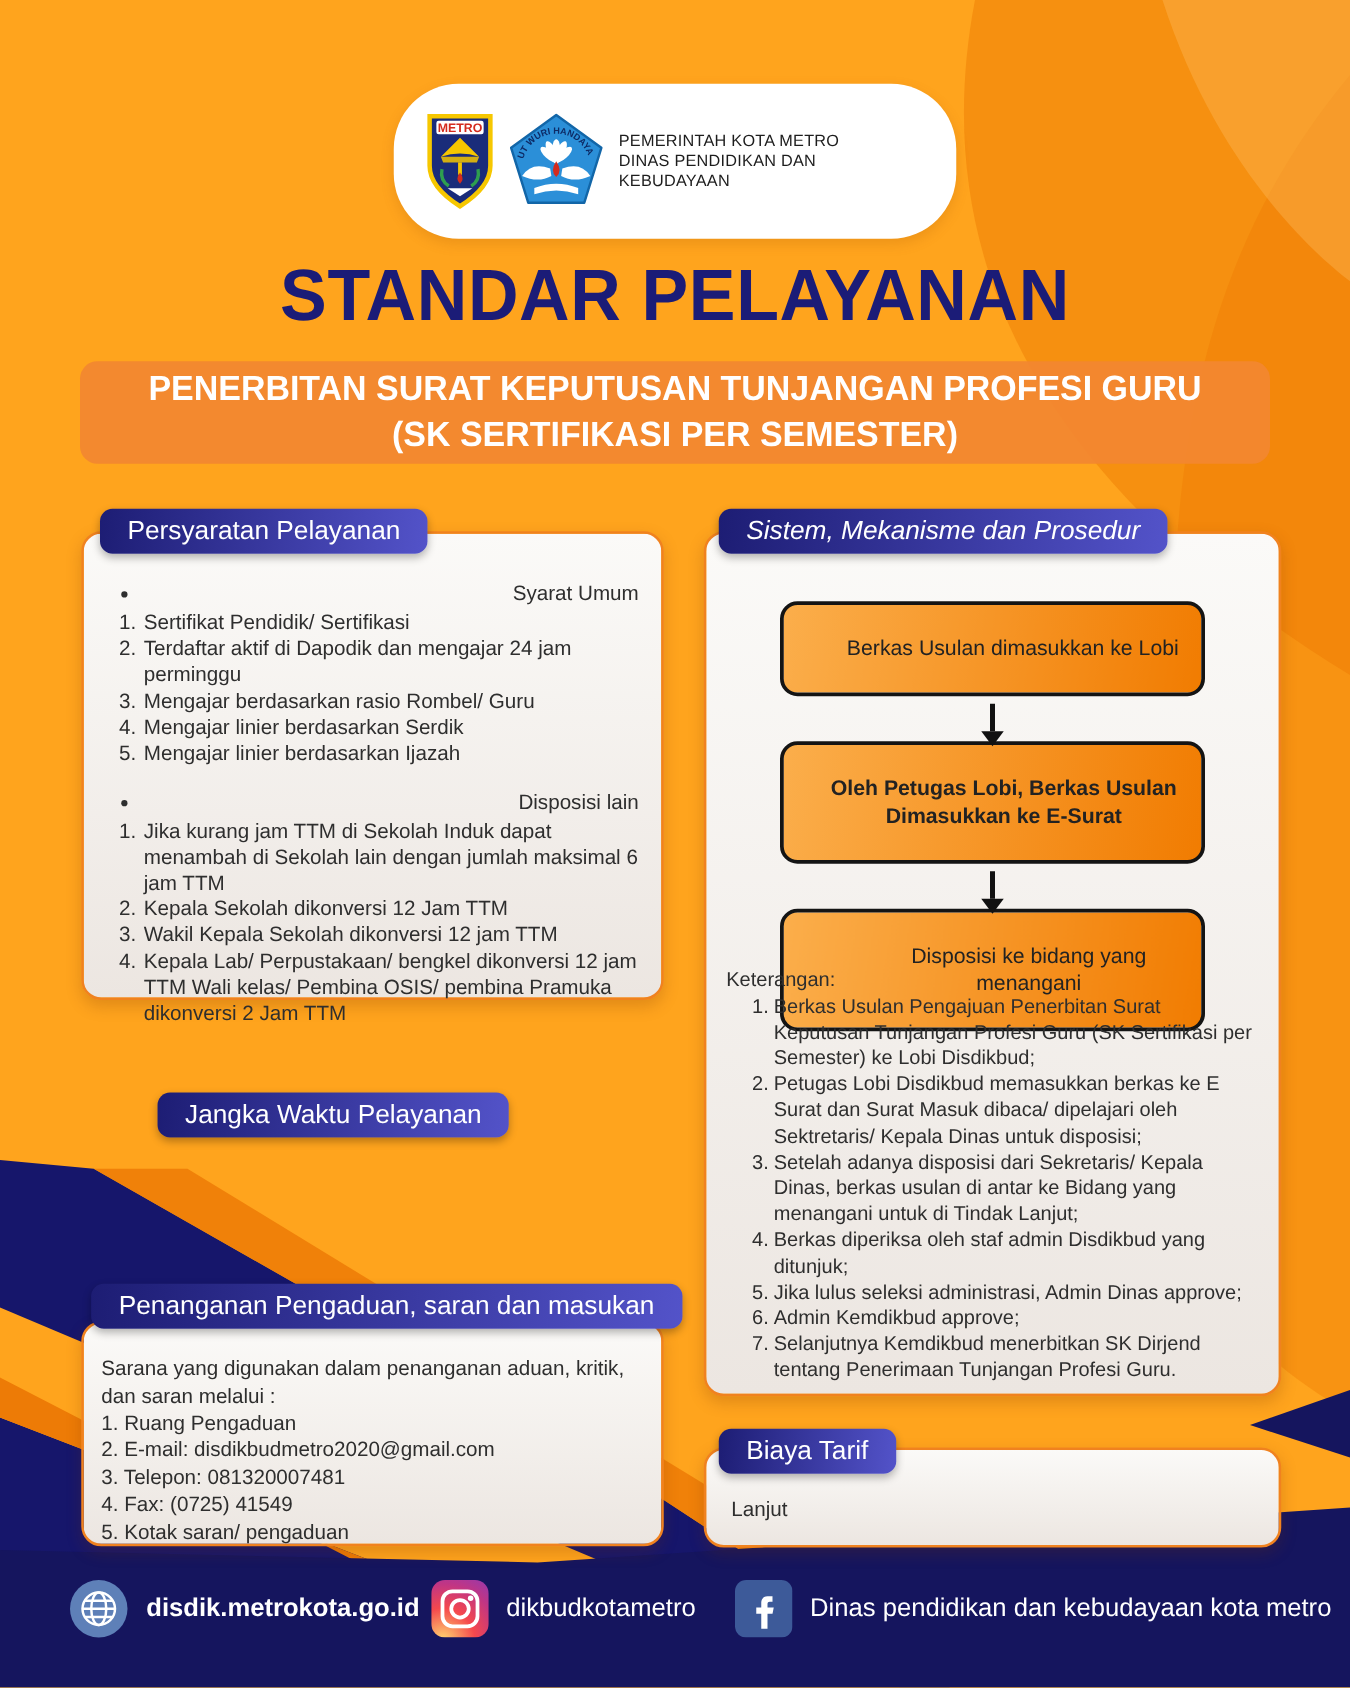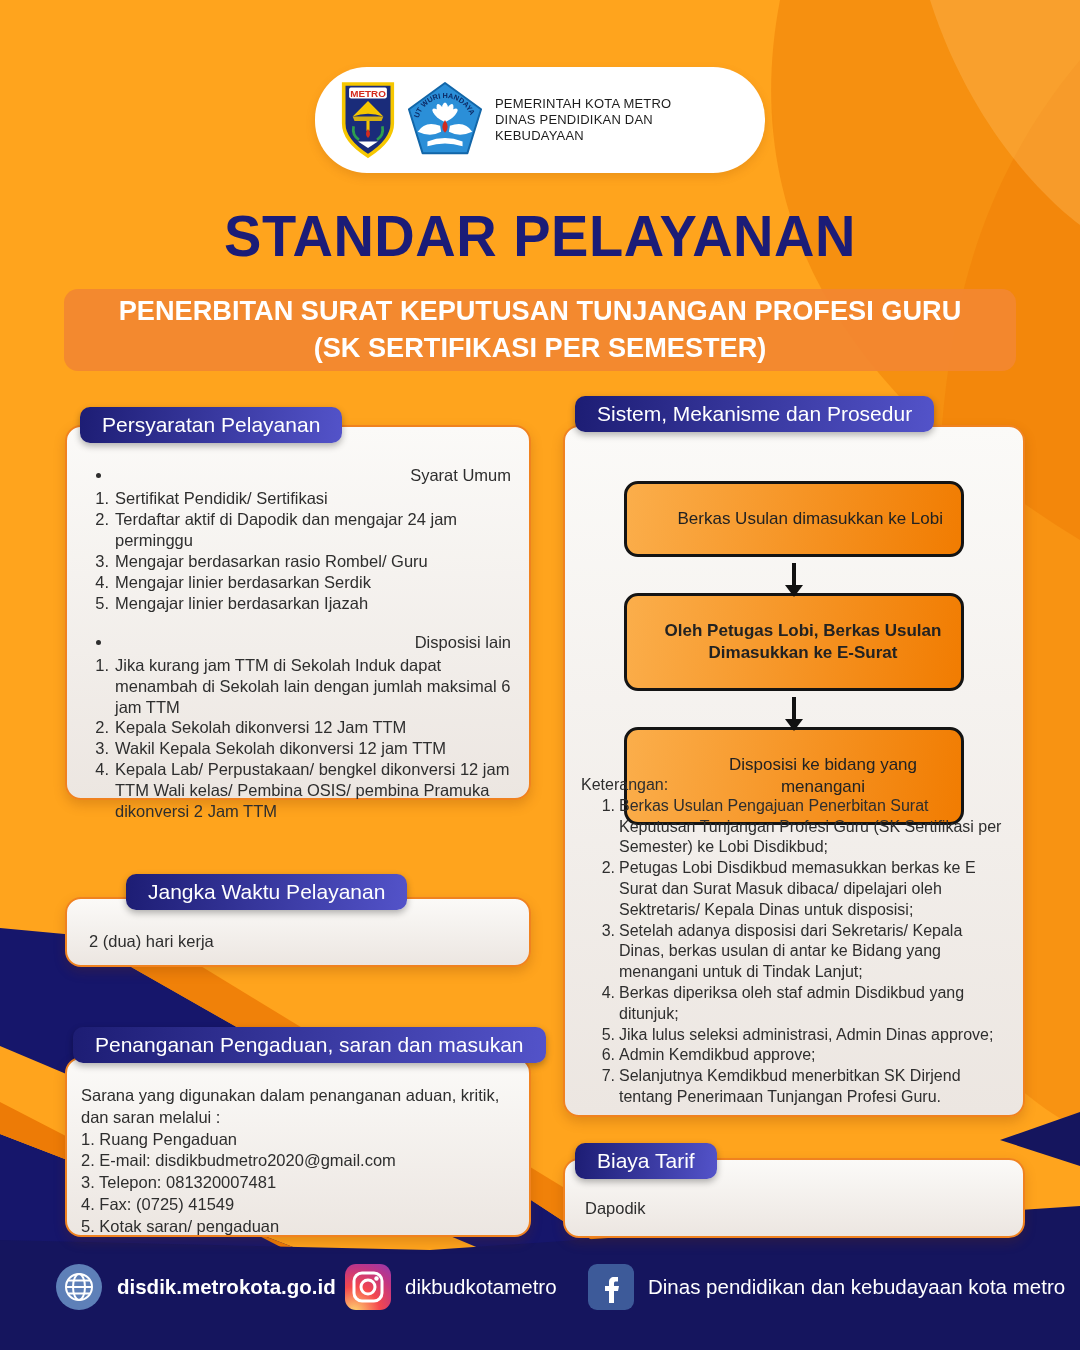--- a/index.html
+++ b/index.html
@@ -4,21 +4,21 @@
 <style>
   html,body{margin:0;padding:0;background:#888;}
   .poster{
     position:relative;width:1080px;height:1350px;overflow:hidden;
     font-family:"Liberation Sans",sans-serif;background:#FFA41D;
   }
   .bg{position:absolute;inset:0;}
 
   
   .pill{
-    position:absolute;left:315px;top:67px;width:450px;height:106px;background:#fff;
+    position:absolute;left:315px;top:67px;width:450px;height:124px;background:#fff;
     border-radius:52px;display:flex;align-items:center;gap:11px;padding-left:26px;
     box-sizing:border-box;box-shadow:0 4px 10px rgba(150,70,0,.18);
   }
   .orgtext{font-size:13px;font-weight:normal;color:#1d1d1d;line-height:1.22;letter-spacing:.2px;}
 
   
   .title{
     position:absolute;top:203px;left:0;width:100%;margin:0;text-align:center;
     font-size:56px;font-weight:800;color:#1B1C77;letter-spacing:.5px;transform:scaleY(1.04);
   }
@@ -161,37 +161,34 @@
     </ul>
     <ol class="numlist">
       <li>Jika kurang jam TTM di Sekolah Induk dapat menambah di Sekolah lain dengan jumlah maksimal 6 jam TTM</li>
       <li>Kepala Sekolah dikonversi 12 Jam TTM</li>
       <li>Wakil Kepala Sekolah dikonversi 12 jam TTM</li>
       <li>Kepala Lab/ Perpustakaan/ bengkel dikonversi 12 jam TTM Wali kelas/ Pembina OSIS/ pembina Pramuka dikonversi 2 Jam TTM</li>
     </ol>
   </section>
 
   <div class="badge" style="left:78px;top:874px;margin-left:48px;">Jangka Waktu Pelayanan</div>
-  <section class="card body-text" style="left:65px;top:897px;width:466px;height:70px;padding:32px 18px 0 22px;">
-    <div>2 (dua) hari kerja</div>
-  </section>
 
   <div class="badge" style="left:73px;top:1027px;">Penanganan Pengaduan, saran dan masukan</div>
   <section class="card body-text" style="left:65px;top:1057px;width:466px;height:180px;padding:26px 16px 0 14px;line-height:1.32;">
     <div>Sarana yang digunakan dalam penanganan aduan, kritik, dan saran melalui :</div>
     <ol class="contactlist">
       <li>Ruang Pengaduan</li>
       <li>E-mail: disdikbudmetro2020@gmail.com</li>
       <li>Telepon: 081320007481</li>
       <li>Fax: (0725) 41549</li>
       <li>Kotak saran/ pengaduan</li>
     </ol>
   </section>
 
-  <div class="badge" style="left:575px;top:396px;">Sistem, Mekanisme dan Prosedur</div>
+  <div class="badge" style="left:575px;top:407px;font-style:italic;">Sistem, Mekanisme dan Prosedur</div>
   <section class="card" style="left:563px;top:425px;width:462px;height:692px;">
     <div class="flow">
       <div class="fbox">
         <span>Berkas Usulan dimasukkan ke Lobi</span>
       </div>
       <div class="flow-arrow"></div>
       <div class="fbox" style="margin-top:8px;">
         <span class="narrow">Oleh Petugas Lobi, Berkas Usulan Dimasukkan ke E-Surat</span>
       </div>
       <div class="flow-arrow"></div>
@@ -208,21 +205,21 @@
         <li>Berkas diperiksa oleh staf admin Disdikbud yang ditunjuk;</li>
         <li>Jika lulus seleksi administrasi, Admin Dinas approve;</li>
         <li>Admin Kemdikbud approve;</li>
         <li>Selanjutnya Kemdikbud menerbitkan SK Dirjend tentang Penerimaan Tunjangan Profesi Guru.</li>
       </ol>
     </div>
   </section>
 
   <div class="badge" style="left:575px;top:1143px;">Biaya Tarif</div>
   <section class="card body-text" style="left:563px;top:1158px;width:462px;height:80px;padding:38px 18px 0 20px;">
-    <div>Dapodik</div>
+    <div>Lanjut</div>
   </section>
 
   <div class="footer-item" style="left:55px;top:1263px;font-weight:bold;">
     <svg width="48" height="48" viewBox="0 0 48 48">
       <circle cx="24" cy="24" r="23" fill="#5E80B8"></circle>
       <g stroke="#fff" stroke-width="2" fill="none">
         <circle cx="24" cy="24" r="13"></circle>
         <ellipse cx="24" cy="24" rx="6" ry="13"></ellipse>
         <path d="M11,24 H37 M13,17.5 H35 M13,30.5 H35"></path>
       </g>

